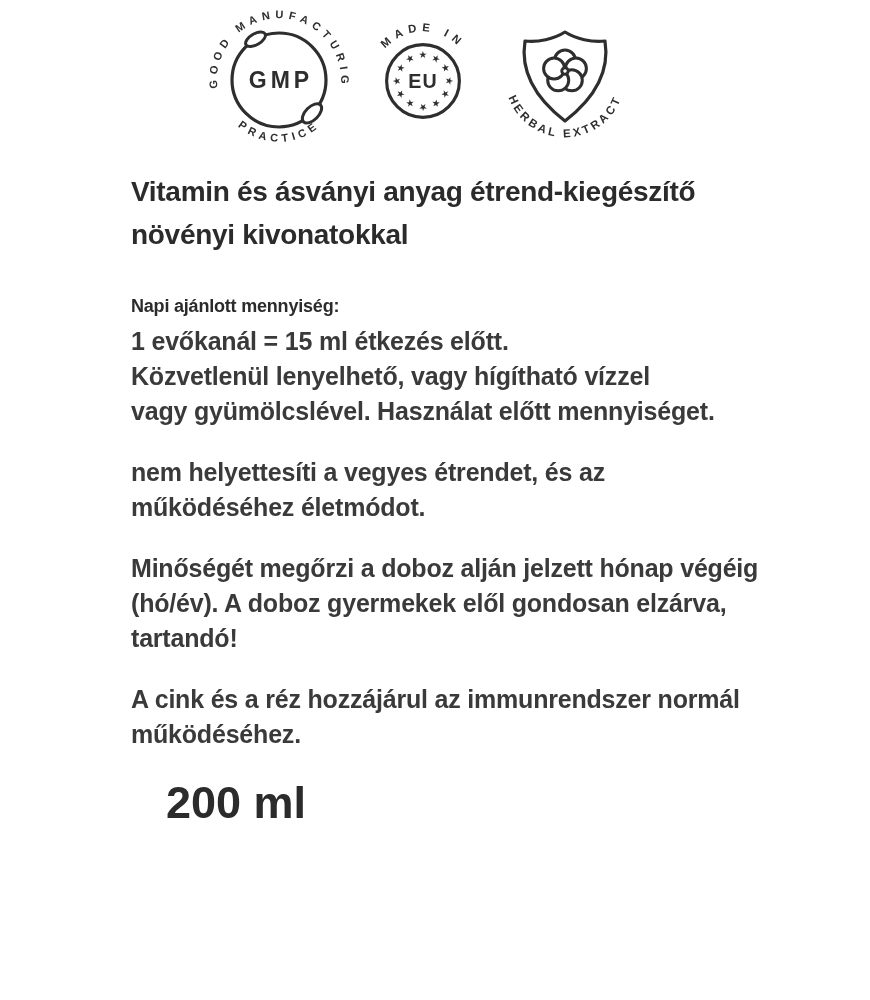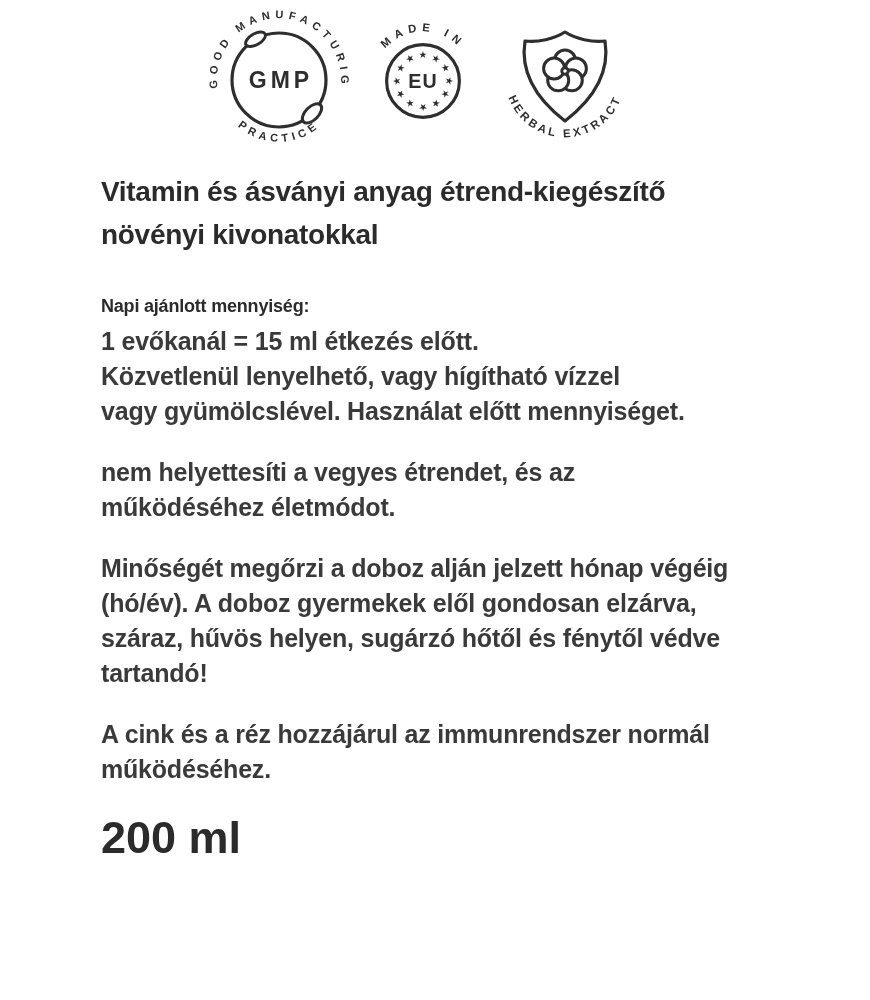--- a/index.html
+++ b/index.html
@@ -40,21 +40,21 @@
     text-anchor: middle;
   }
   .eu-center {
     font-size: 20px; font-weight: 700; letter-spacing: 1px;
     text-anchor: middle;
   }
   .eu-star { font-size: 10px; text-anchor: middle; }
   
   .content {
     position: absolute;
-    top: 158px; left: 101px;
+    top: 158px; left: 131px;
     width: 640px;
   }
   .title {
     margin-top: 12px;
     font-size: 28px;
     line-height: 43px;
     font-weight: 700;
     letter-spacing: -0.3px;
     color: #2b2b2b;
   }
@@ -74,20 +74,21 @@
     color: #3a3a3a;
   }
   .para.gap { margin-top: 26px; }
   .line { display: block; }
   .volume {
     margin-top: 26px;
     font-size: 45px;
     line-height: 50px;
     font-weight: 700;
     color: #2b2b2b;
+    margin-left: 35px;
   }
 </style>
 </head>
 <body>
 
 <div class="page">
 
   <div class="badges">
 
     <svg class="badge badge-gmp" width="140" height="140" viewBox="-70 -70 140 140">
@@ -169,21 +170,20 @@
     </p>
 
     <p class="para gap">
       <span class="line">nem helyettesíti a vegyes étrendet, és az</span>
       <span class="line">működéséhez életmódot.</span>
     </p>
 
     <p class="para gap">
       <span class="line">Minőségét megőrzi a doboz alján jelzett hónap végéig</span>
       <span class="line">(hó/év). A doboz gyermekek elől gondosan elzárva,</span>
-      <span class="line">száraz, hűvös helyen, sugárzó hőtől és fénytől védve</span>
       <span class="line">tartandó!</span>
     </p>
 
     <p class="para gap">
       <span class="line">A cink és a réz hozzájárul az immunrendszer normál</span>
       <span class="line">működéséhez.</span>
     </p>
 
     <div class="volume">200 ml</div>
 

